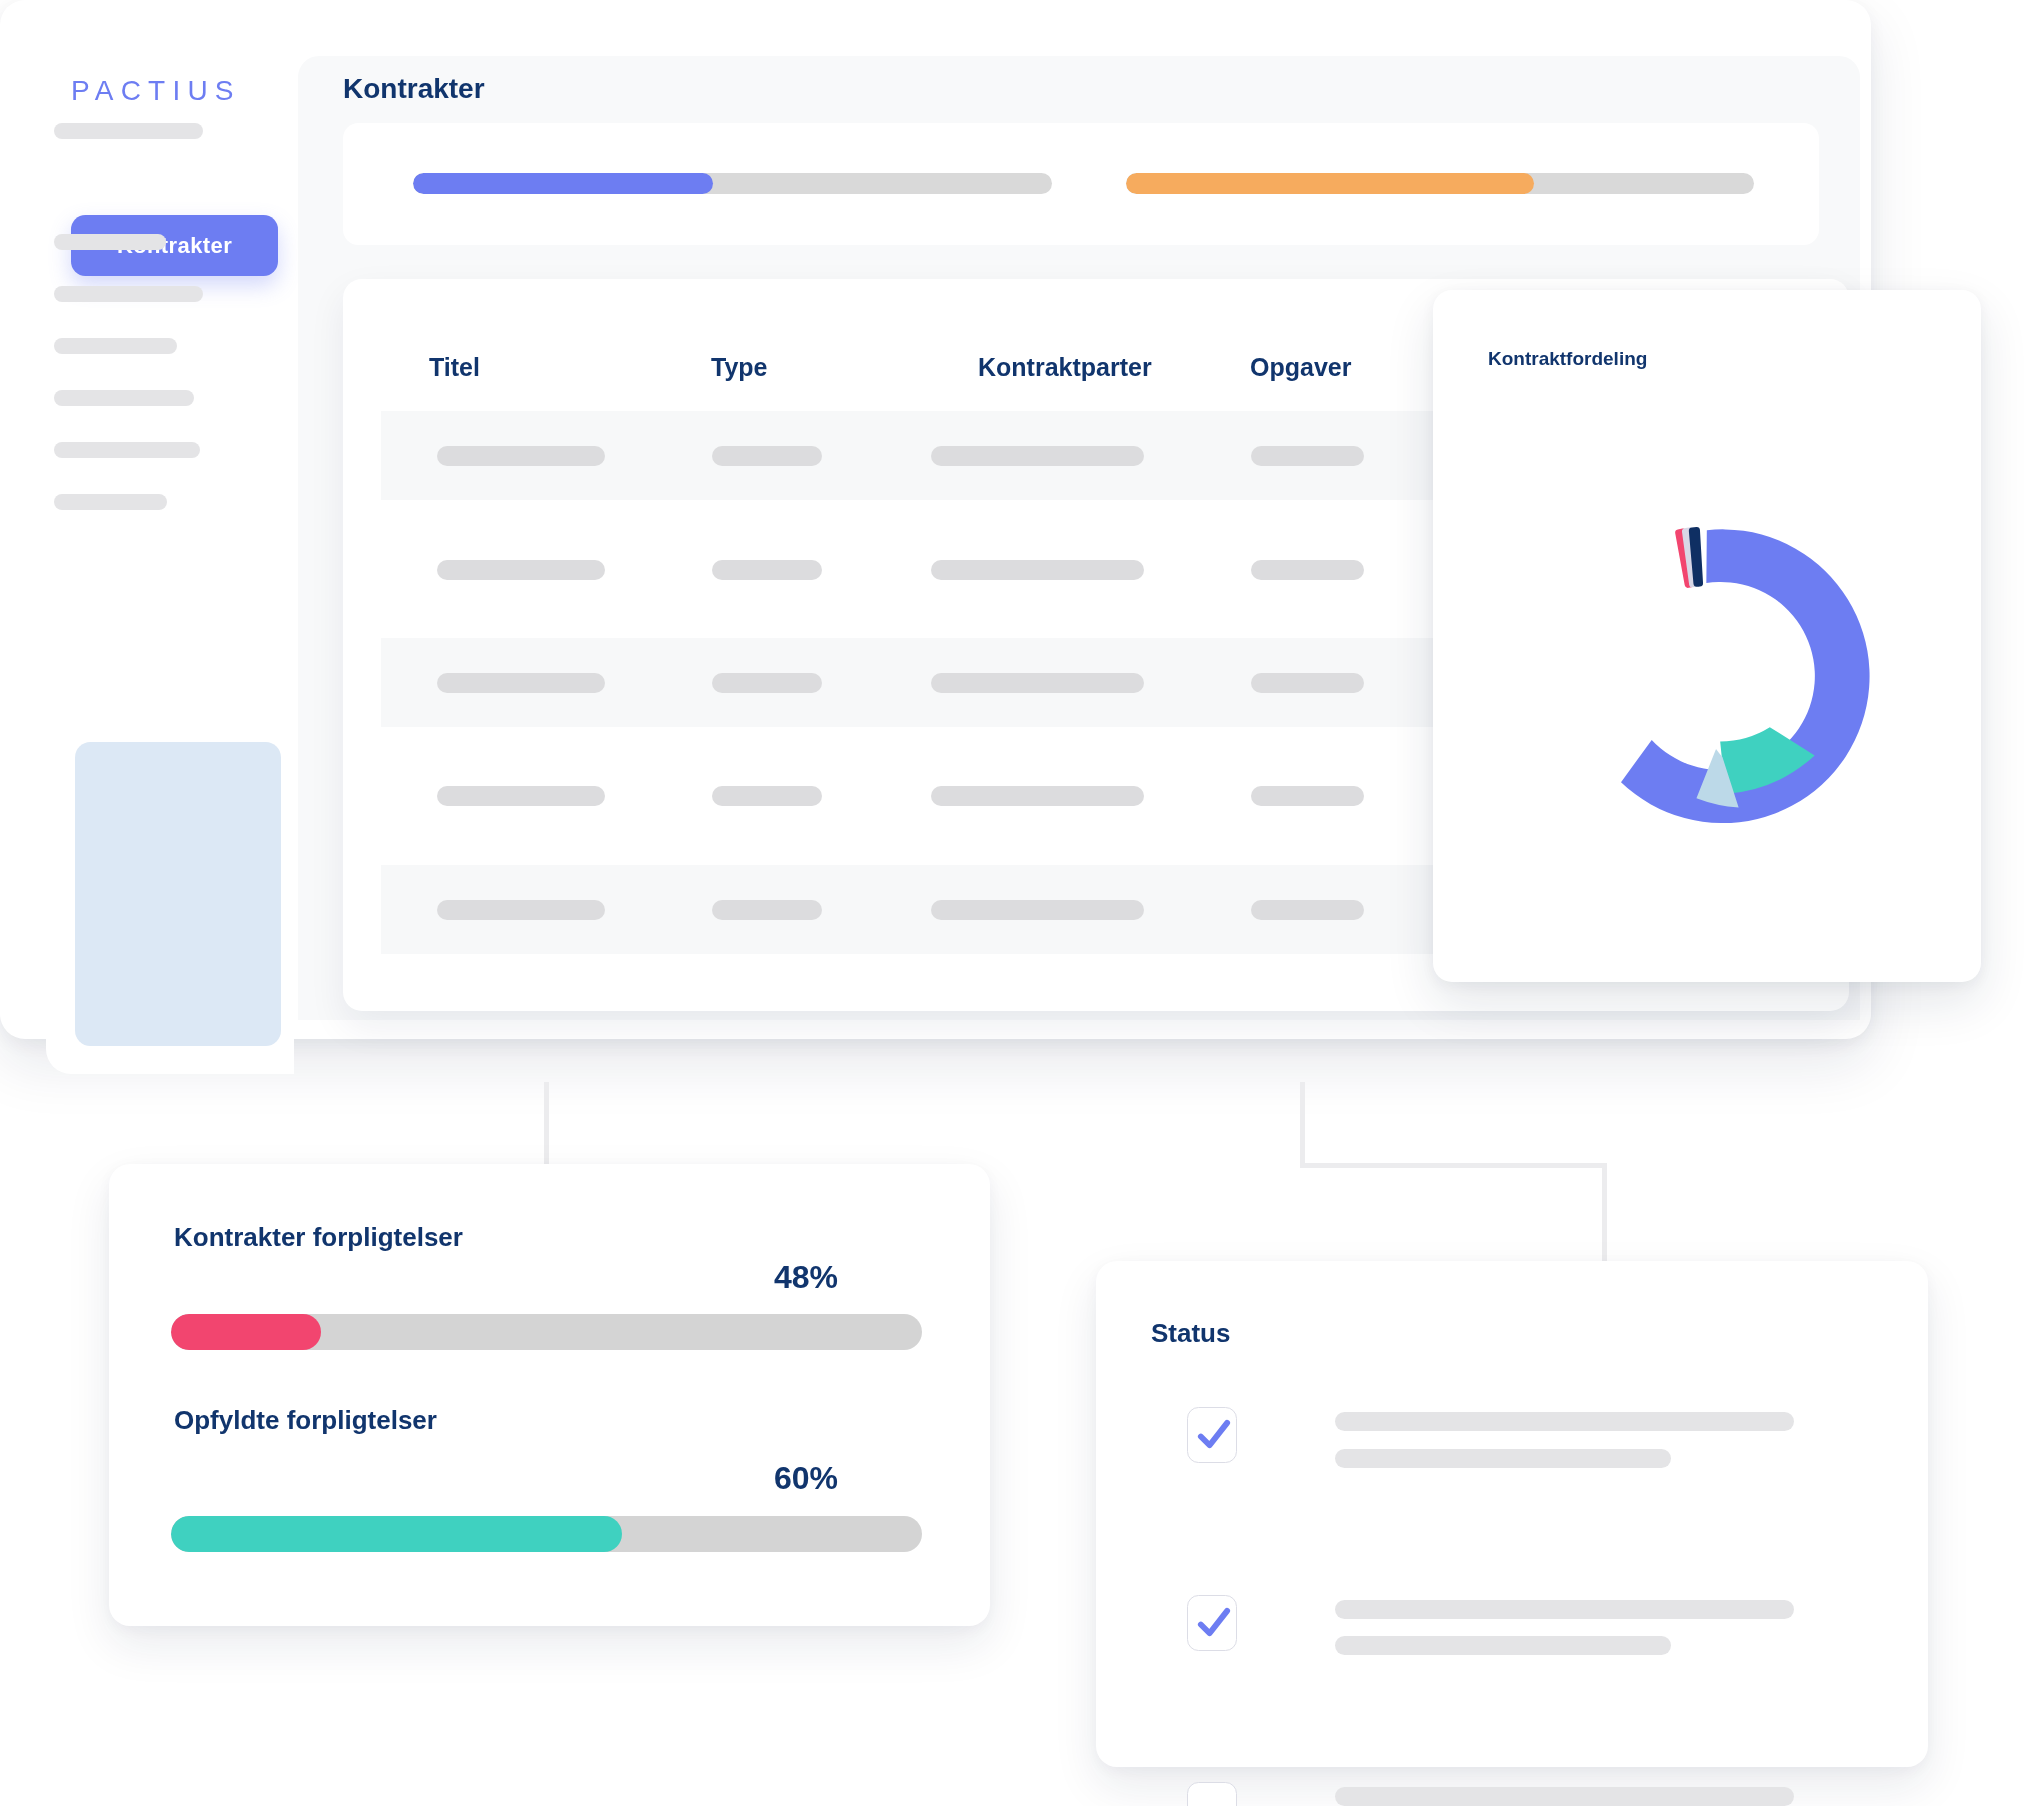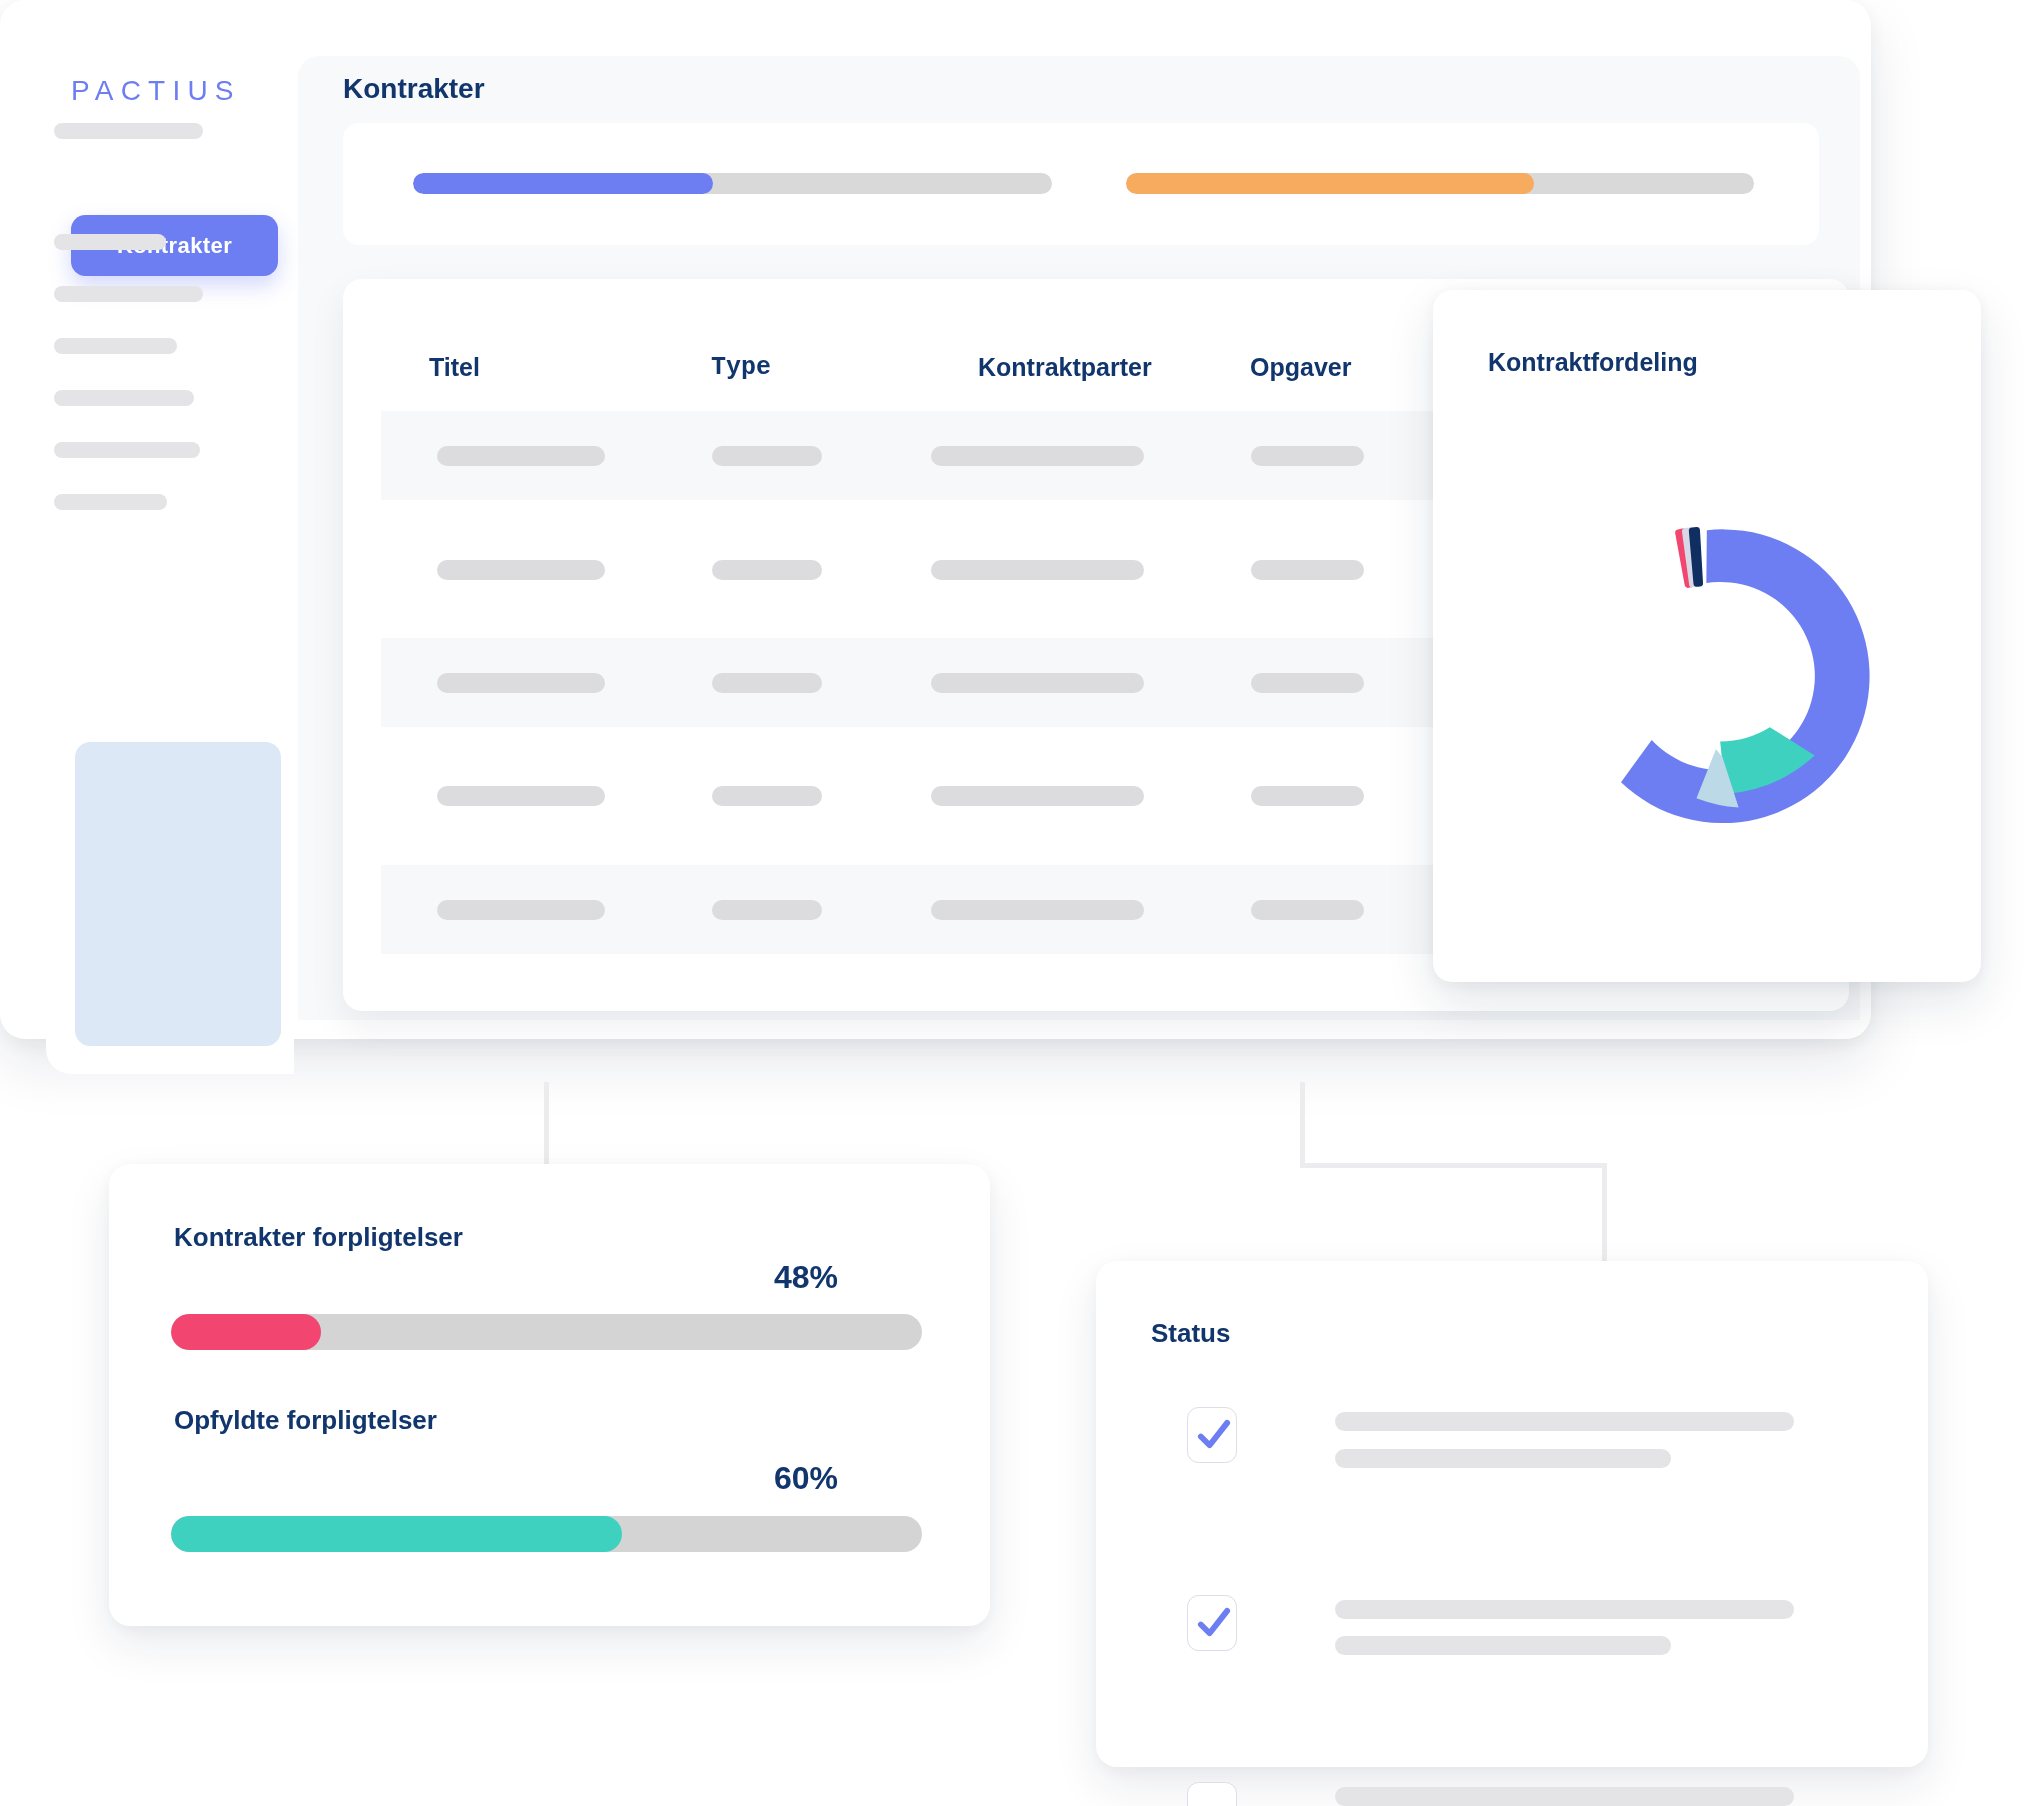--- a/index.html
+++ b/index.html
@@ -171,21 +171,21 @@
     height: 692px;
     border-radius: 19px;
     background: #ffffff;
     box-shadow: 0 21px 50px rgba(17, 34, 64, 0.11),
                 0 3.8px 13.4px rgba(17, 34, 64, 0.05);
   }
   #donut-title {
     position: absolute;
     left: 1488px;
     top: 348px;
-    font-size: 25px;
+    font-size: 19px;
     font-weight: bold;
     color: #11356d;
   }
   #donut-svg {
     position: absolute;
     left: 1537px;
     top: 509px;
     width: 336px;
     height: 336px;
   }
@@ -366,21 +366,21 @@
   <div class="cell-skeleton" style="left:870px; width:113px;"></div>
 </div>
 <div class="table-row striped" style="top:865px;">
   <div class="cell-skeleton" style="left:56px; width:168px;"></div>
   <div class="cell-skeleton" style="left:331px; width:110px;"></div>
   <div class="cell-skeleton" style="left:550px; width:213px;"></div>
   <div class="cell-skeleton" style="left:870px; width:113px;"></div>
 </div>
 
 <div class="table-header-cell" style="left:429px;">Titel</div>
-<div class="table-header-cell" style="left:711px;font-family:Liberation Mono, monospace;">Type</div>
+<div class="table-header-cell" style="left:711px;">Type</div>
 <div class="table-header-cell" style="left:930px;margin-left:48px;">Kontraktparter</div>
 <div class="table-header-cell" style="left:1250px;">Opgaver</div>
 
 <div id="donut-card"></div>
 <div id="donut-title">Kontraktfordeling</div>
 
 <svg id="donut-svg" viewBox="0 0 350 350">
 
   <path d="M 176.9 22.1 A 153 153 0 1 1 87.5 284.6 L 119.5 240.5 A 98 98 0 1 0 176.4 77.1 Z" fill="#6d7df2"></path>
 

